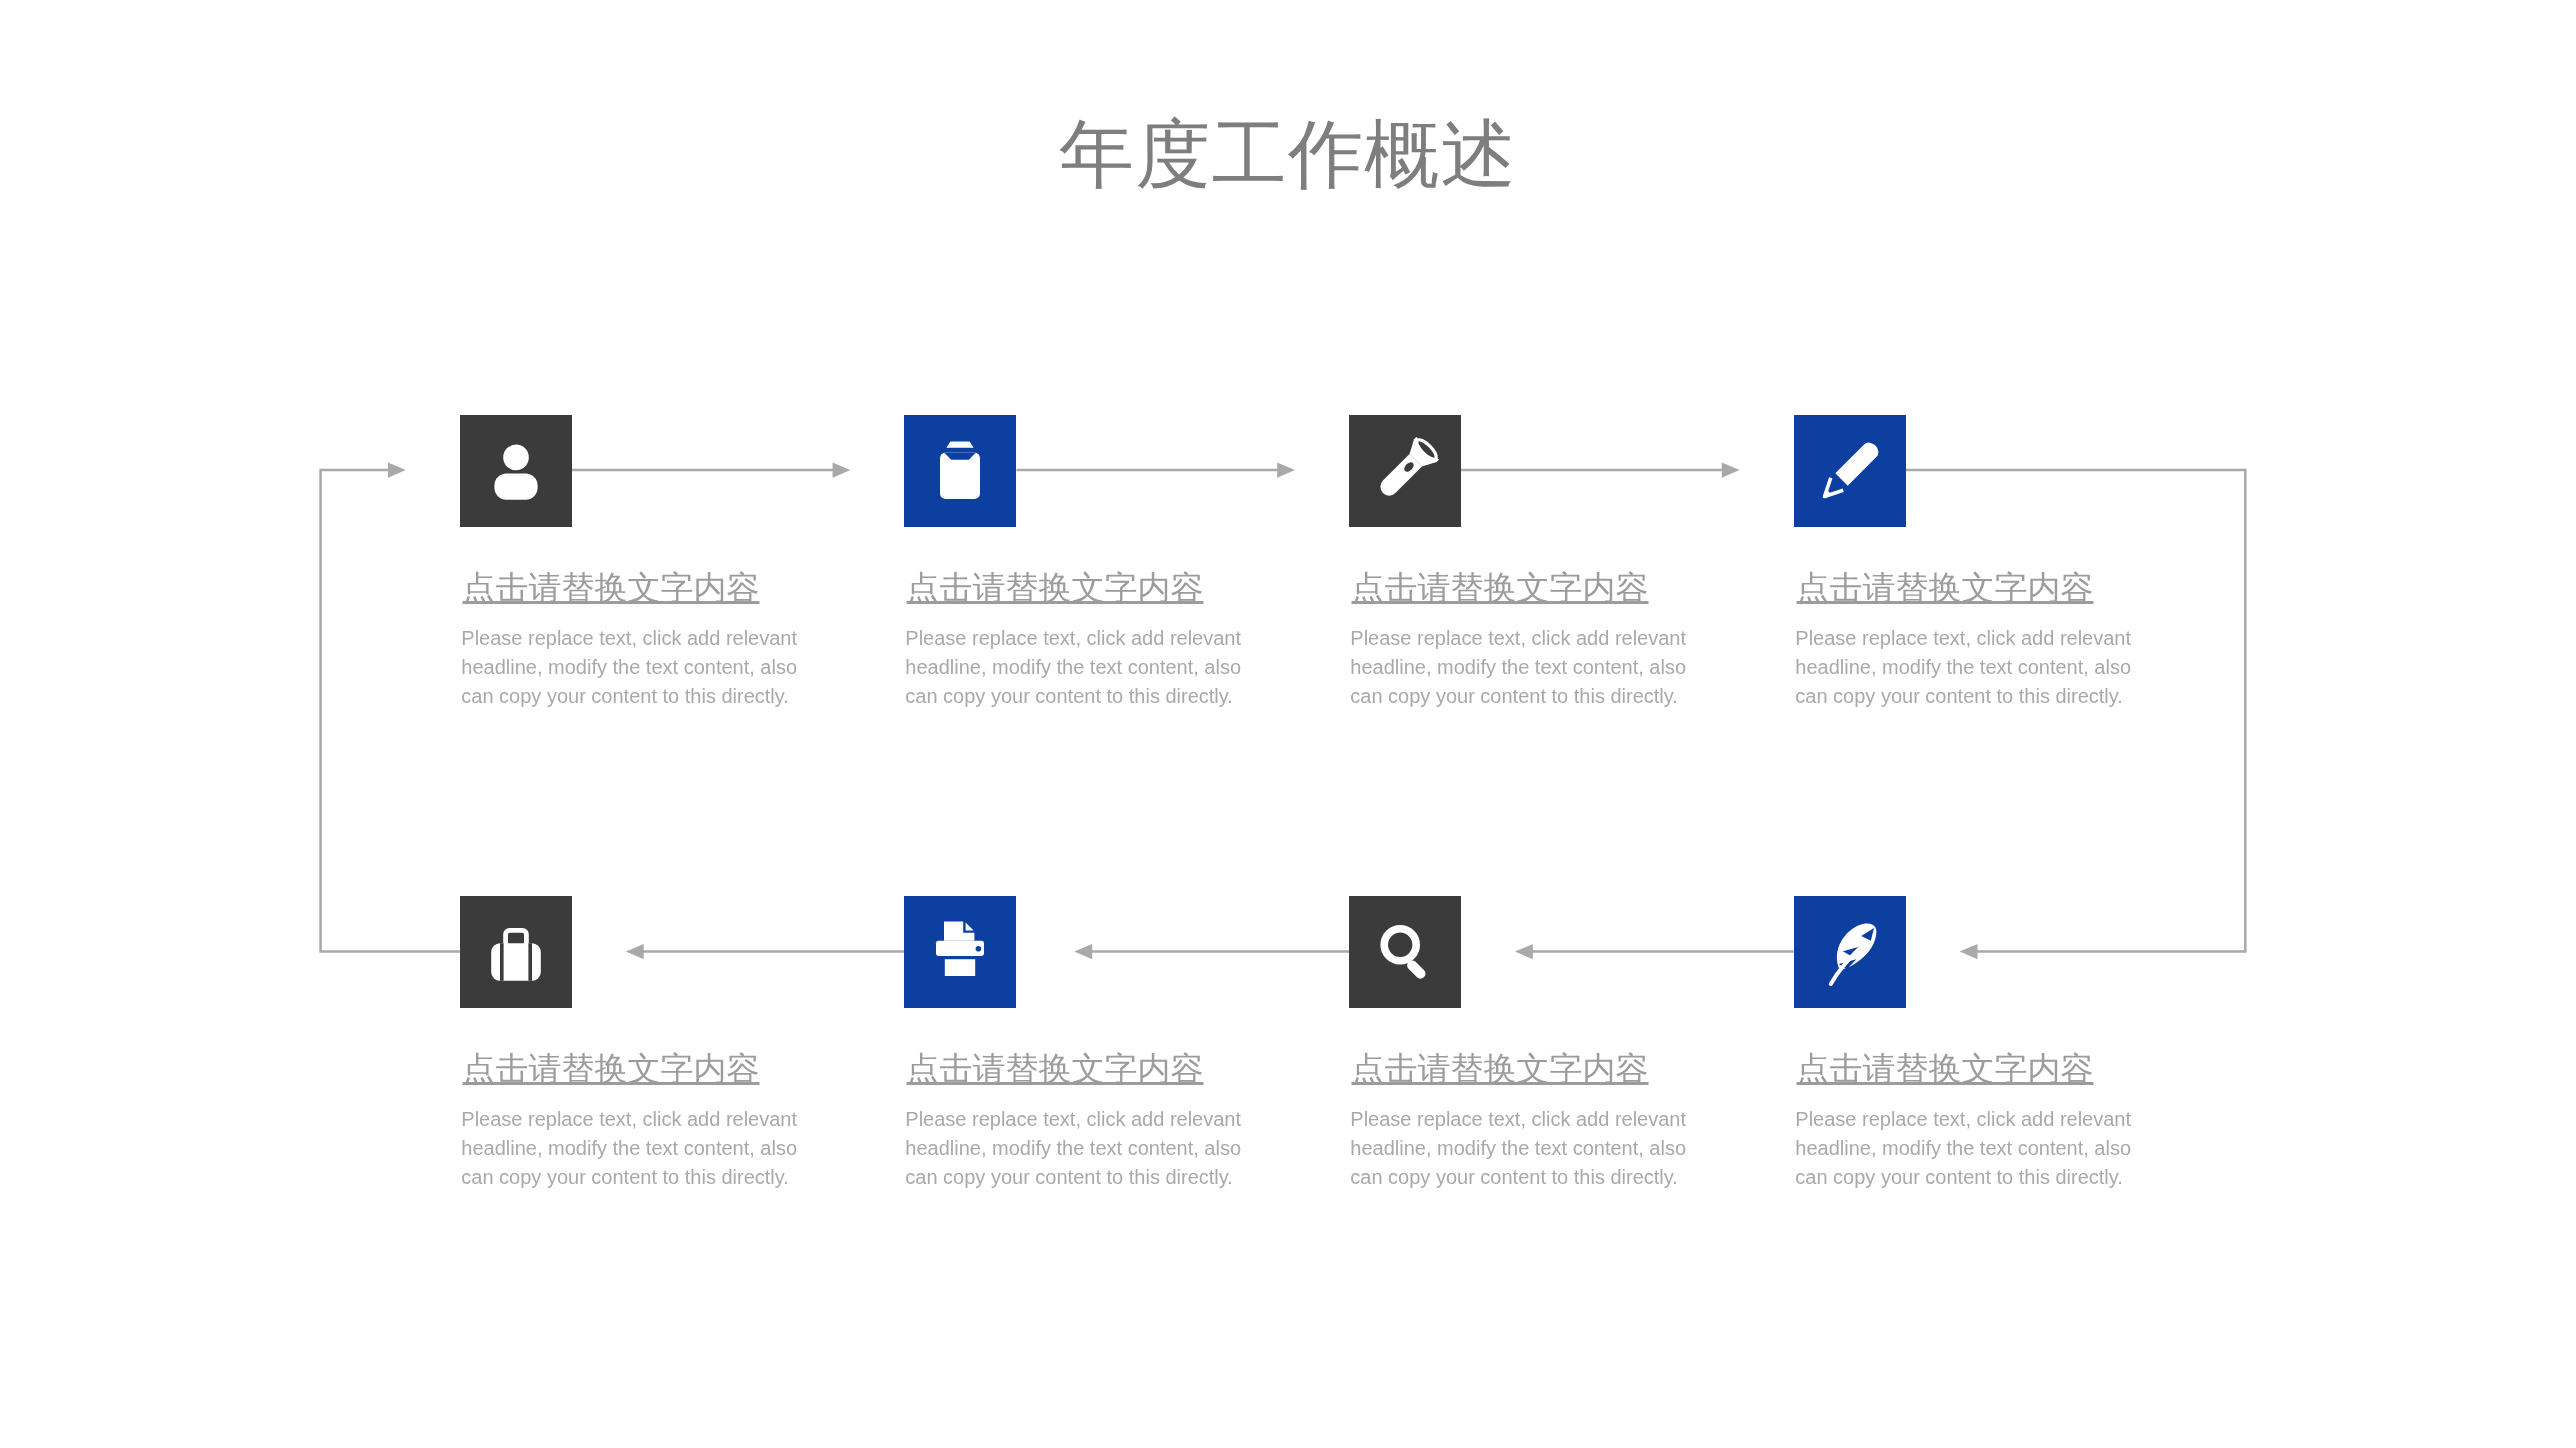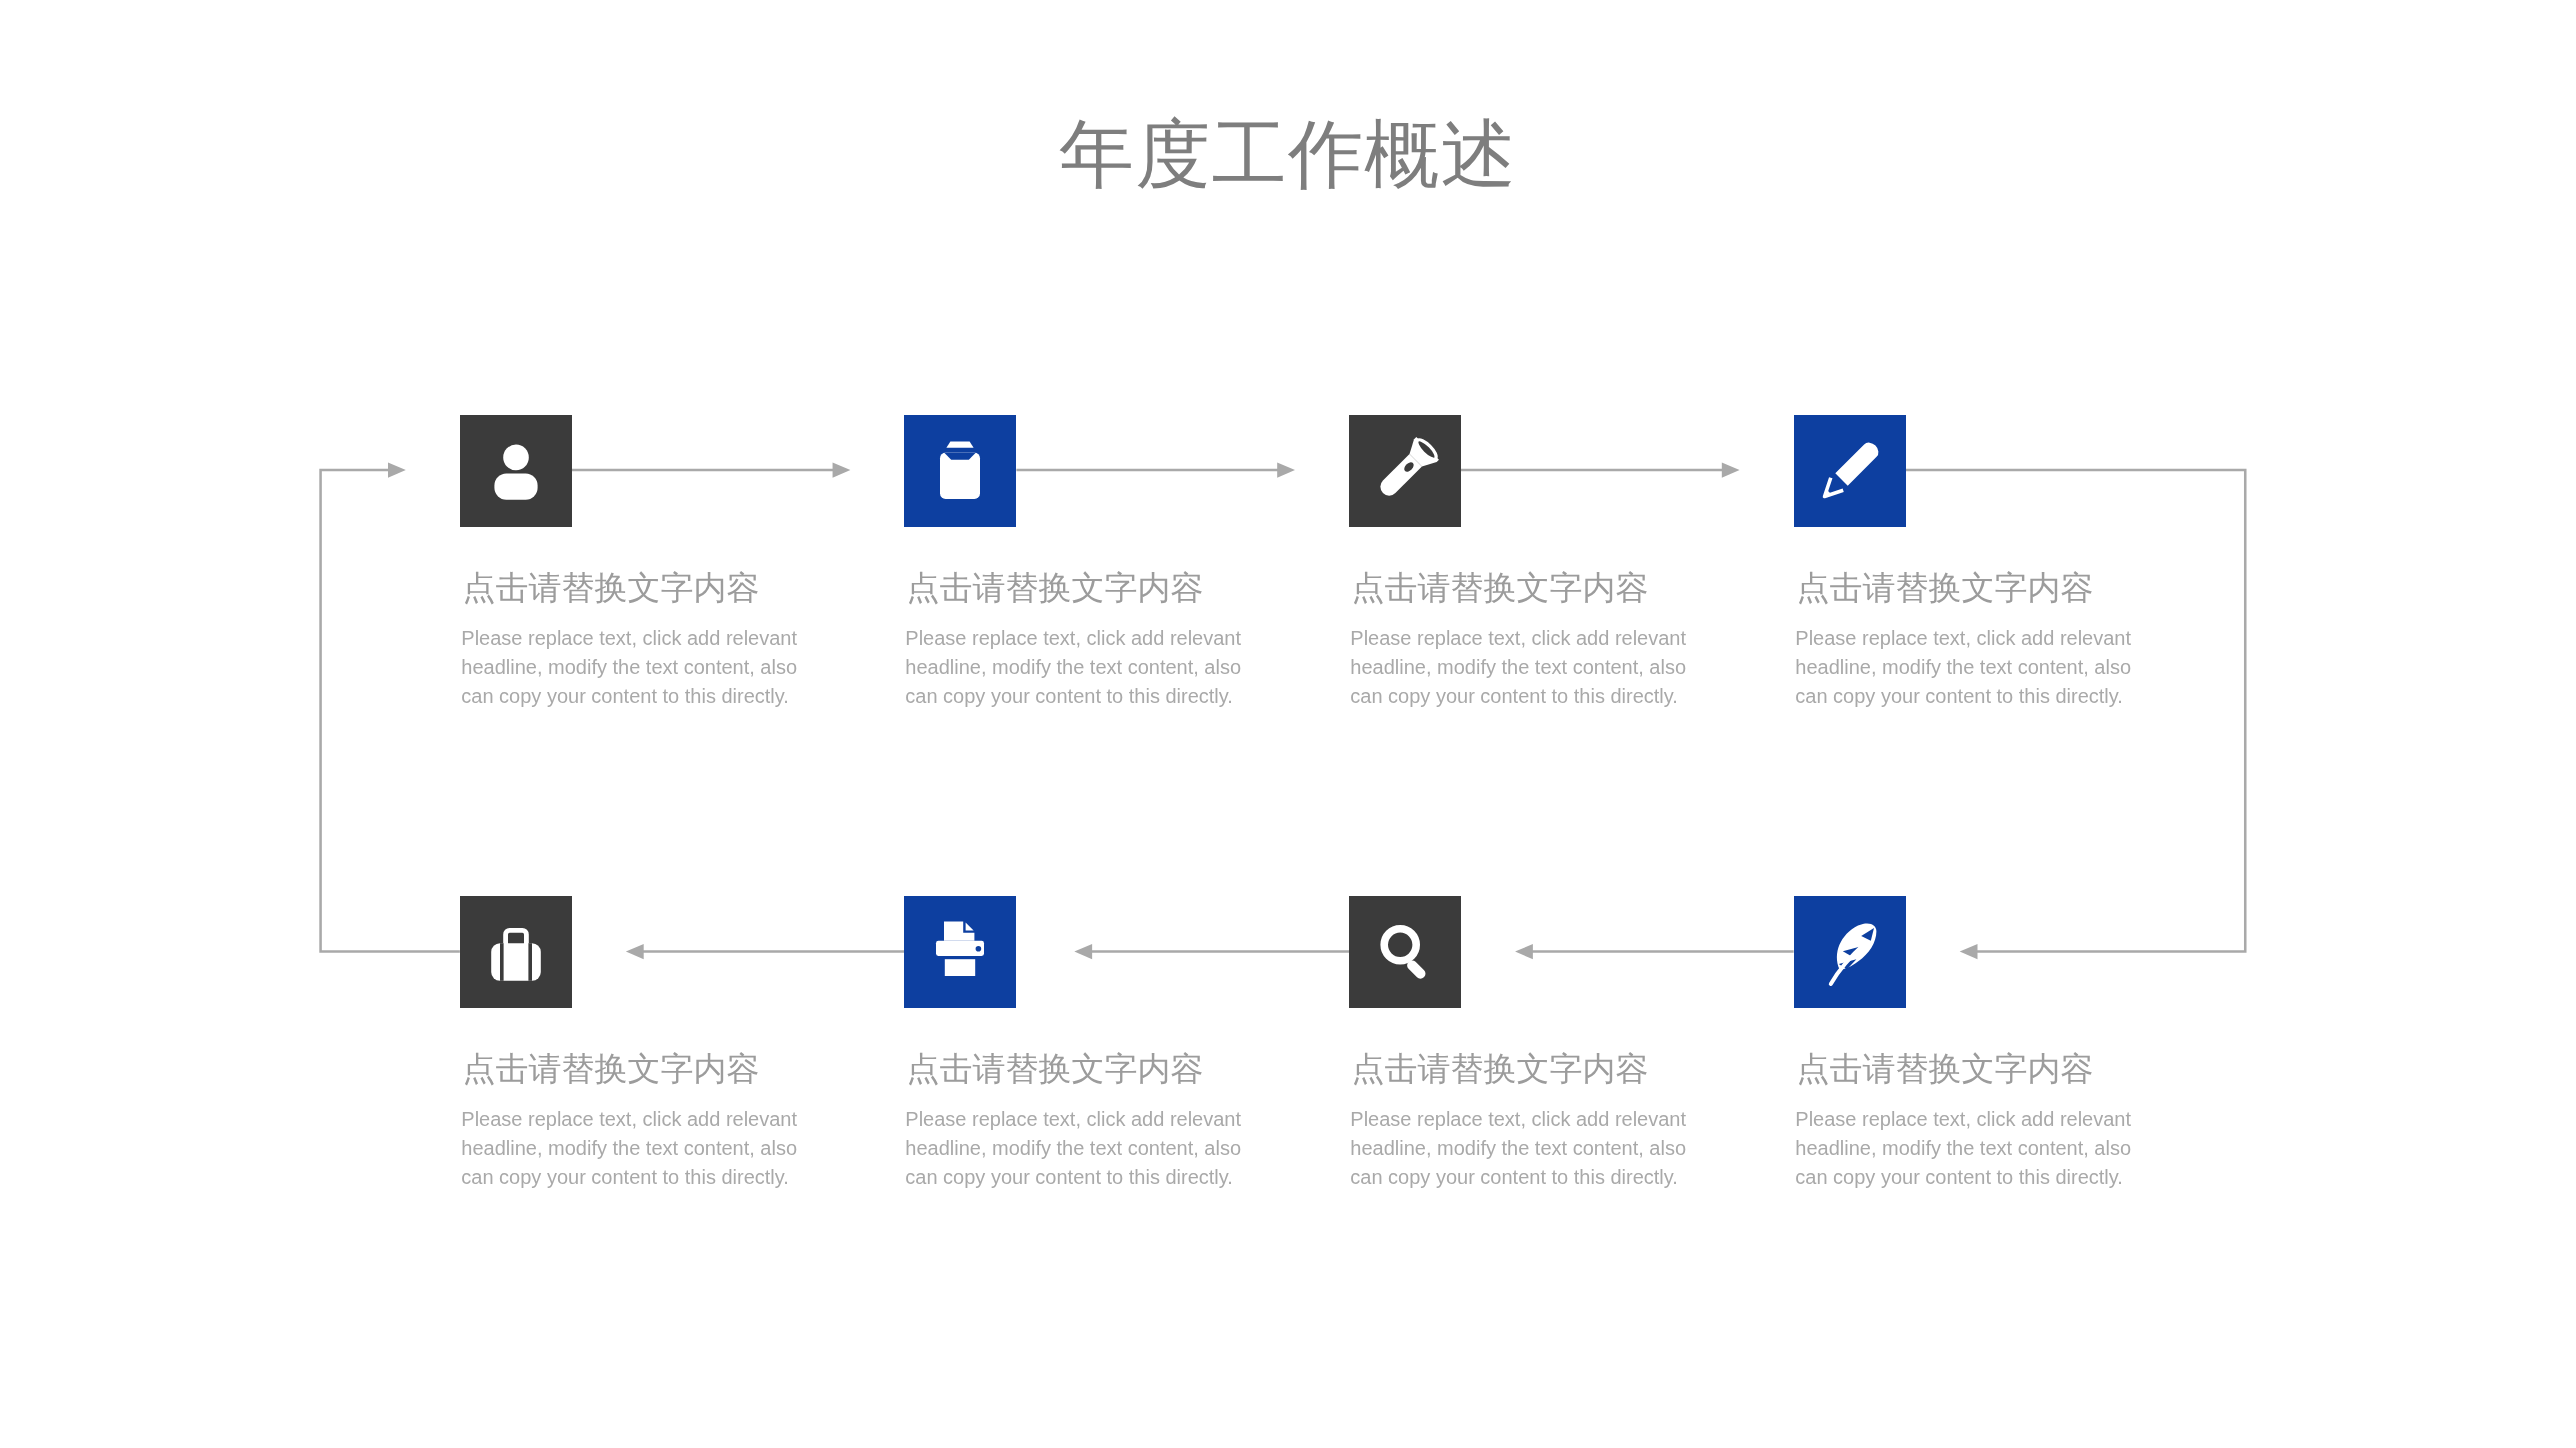--- a/index.html
+++ b/index.html
@@ -39,20 +39,21 @@
   .sq.dark{background:#3b3b3b;--sq:#3b3b3b;}
   .sq.blue{background:#0d3fa0;--sq:#0d3fa0;}
   .sq svg{width:112px;height:112px;display:block;}
   .card h3{
     margin:42px 0 0 2.5px;
     font-size:33px;
     font-weight:400;
     color:#9c9c9c;
     line-height:1.18;
     white-space:nowrap;
+    text-decoration:underline;
   }
   .card .body{
     margin:16.5px 0 0 1.3px;
     font-size:20px;
     color:#a9a9a9;
     line-height:29px;
     white-space:nowrap;
   }
   .arrows{position:absolute;top:0;left:0;}
 </style>

